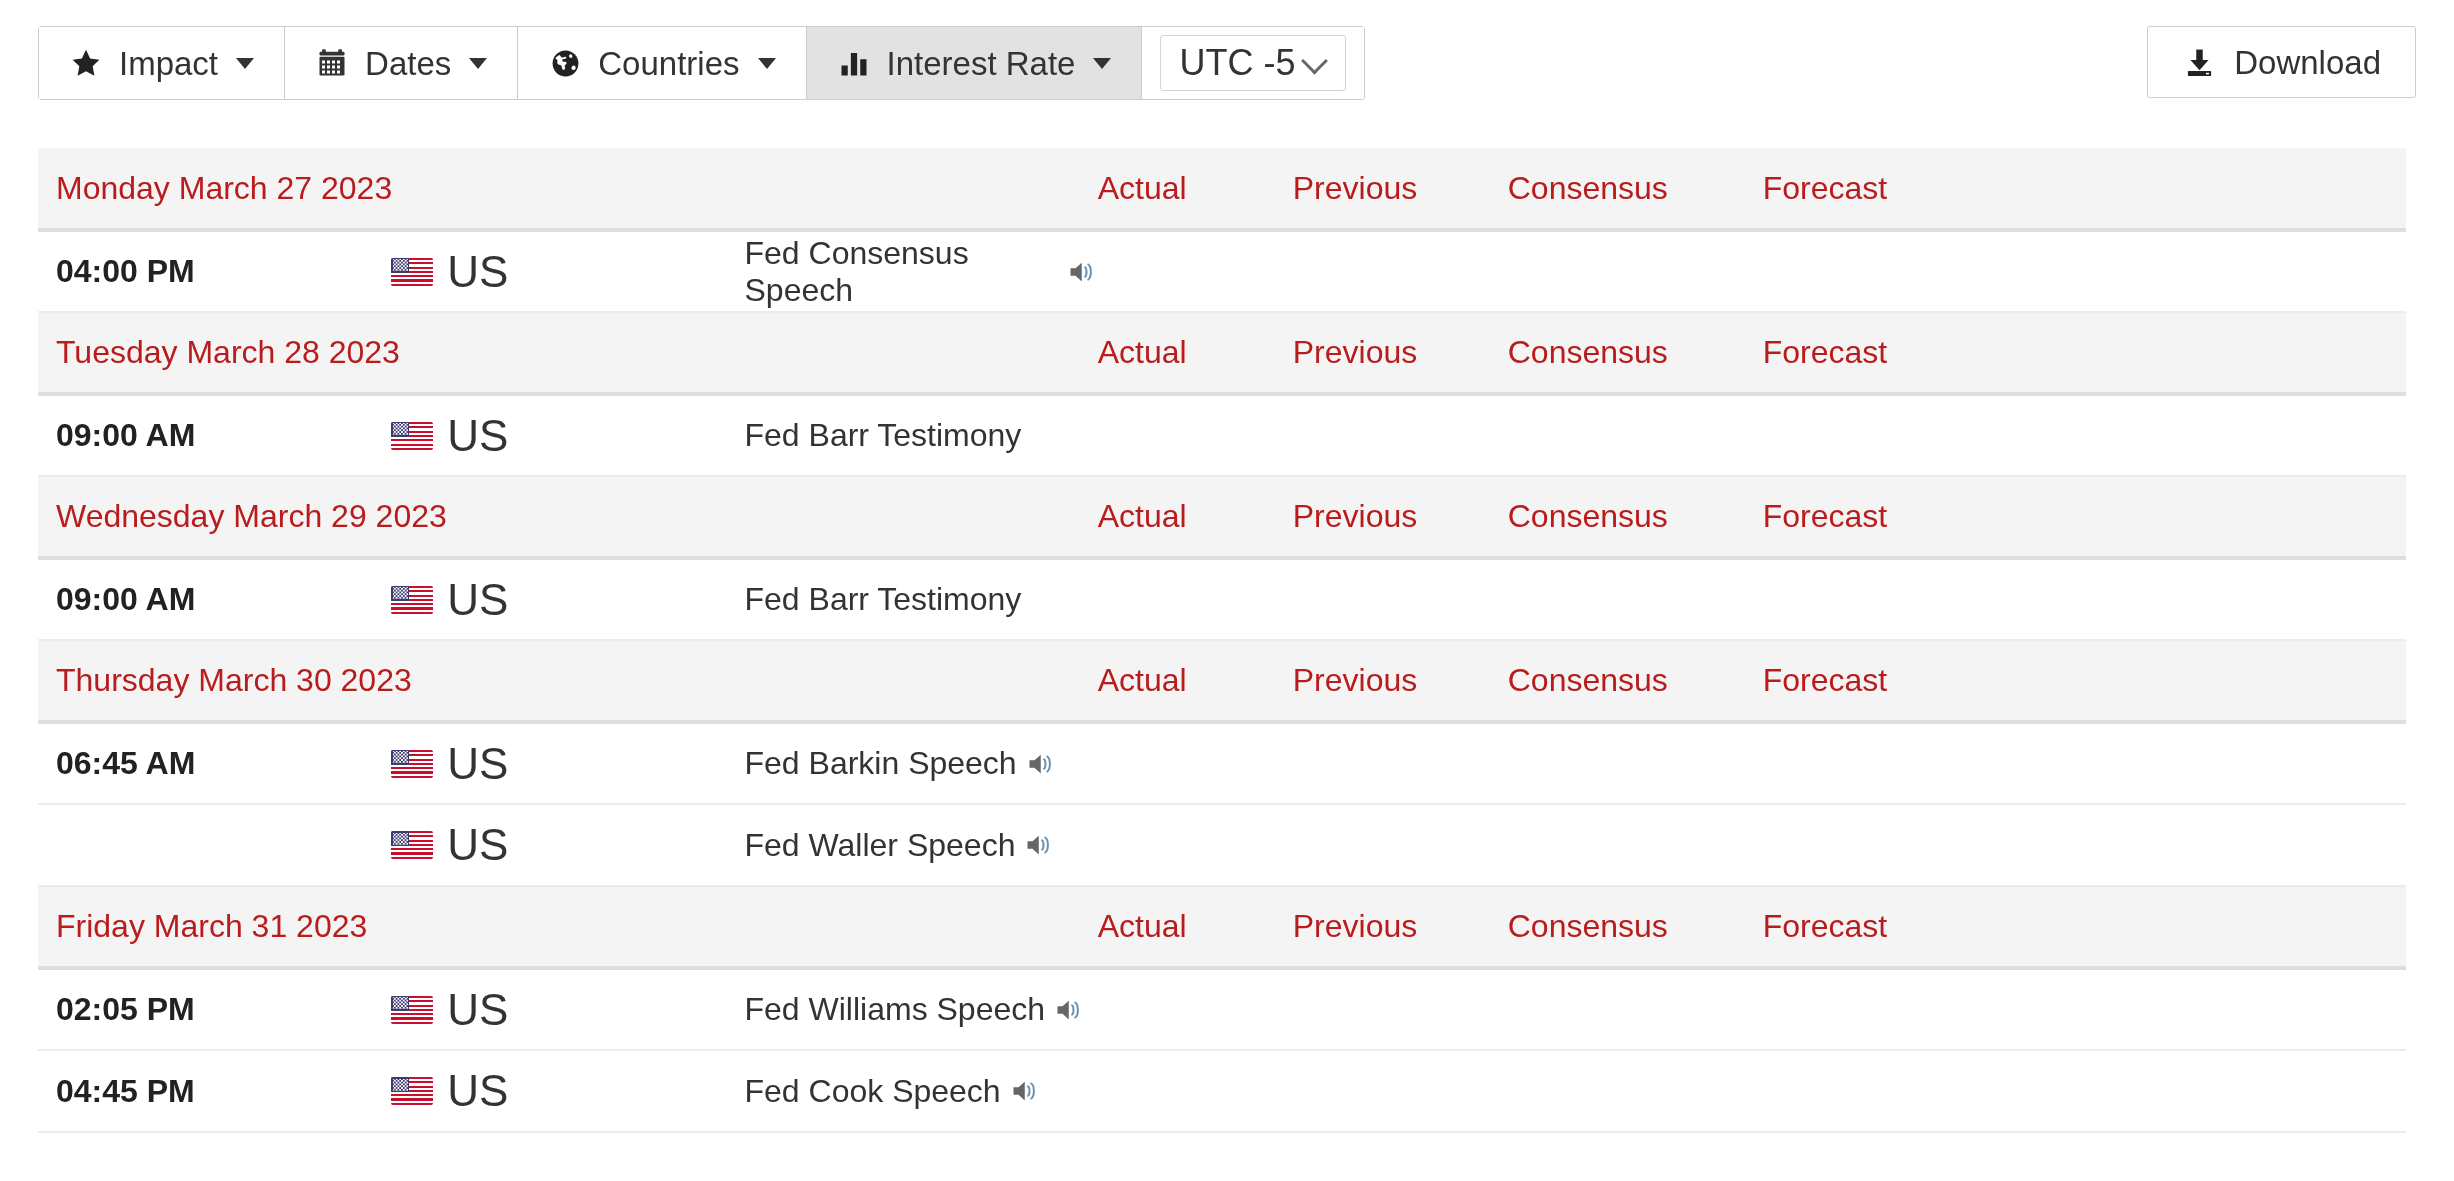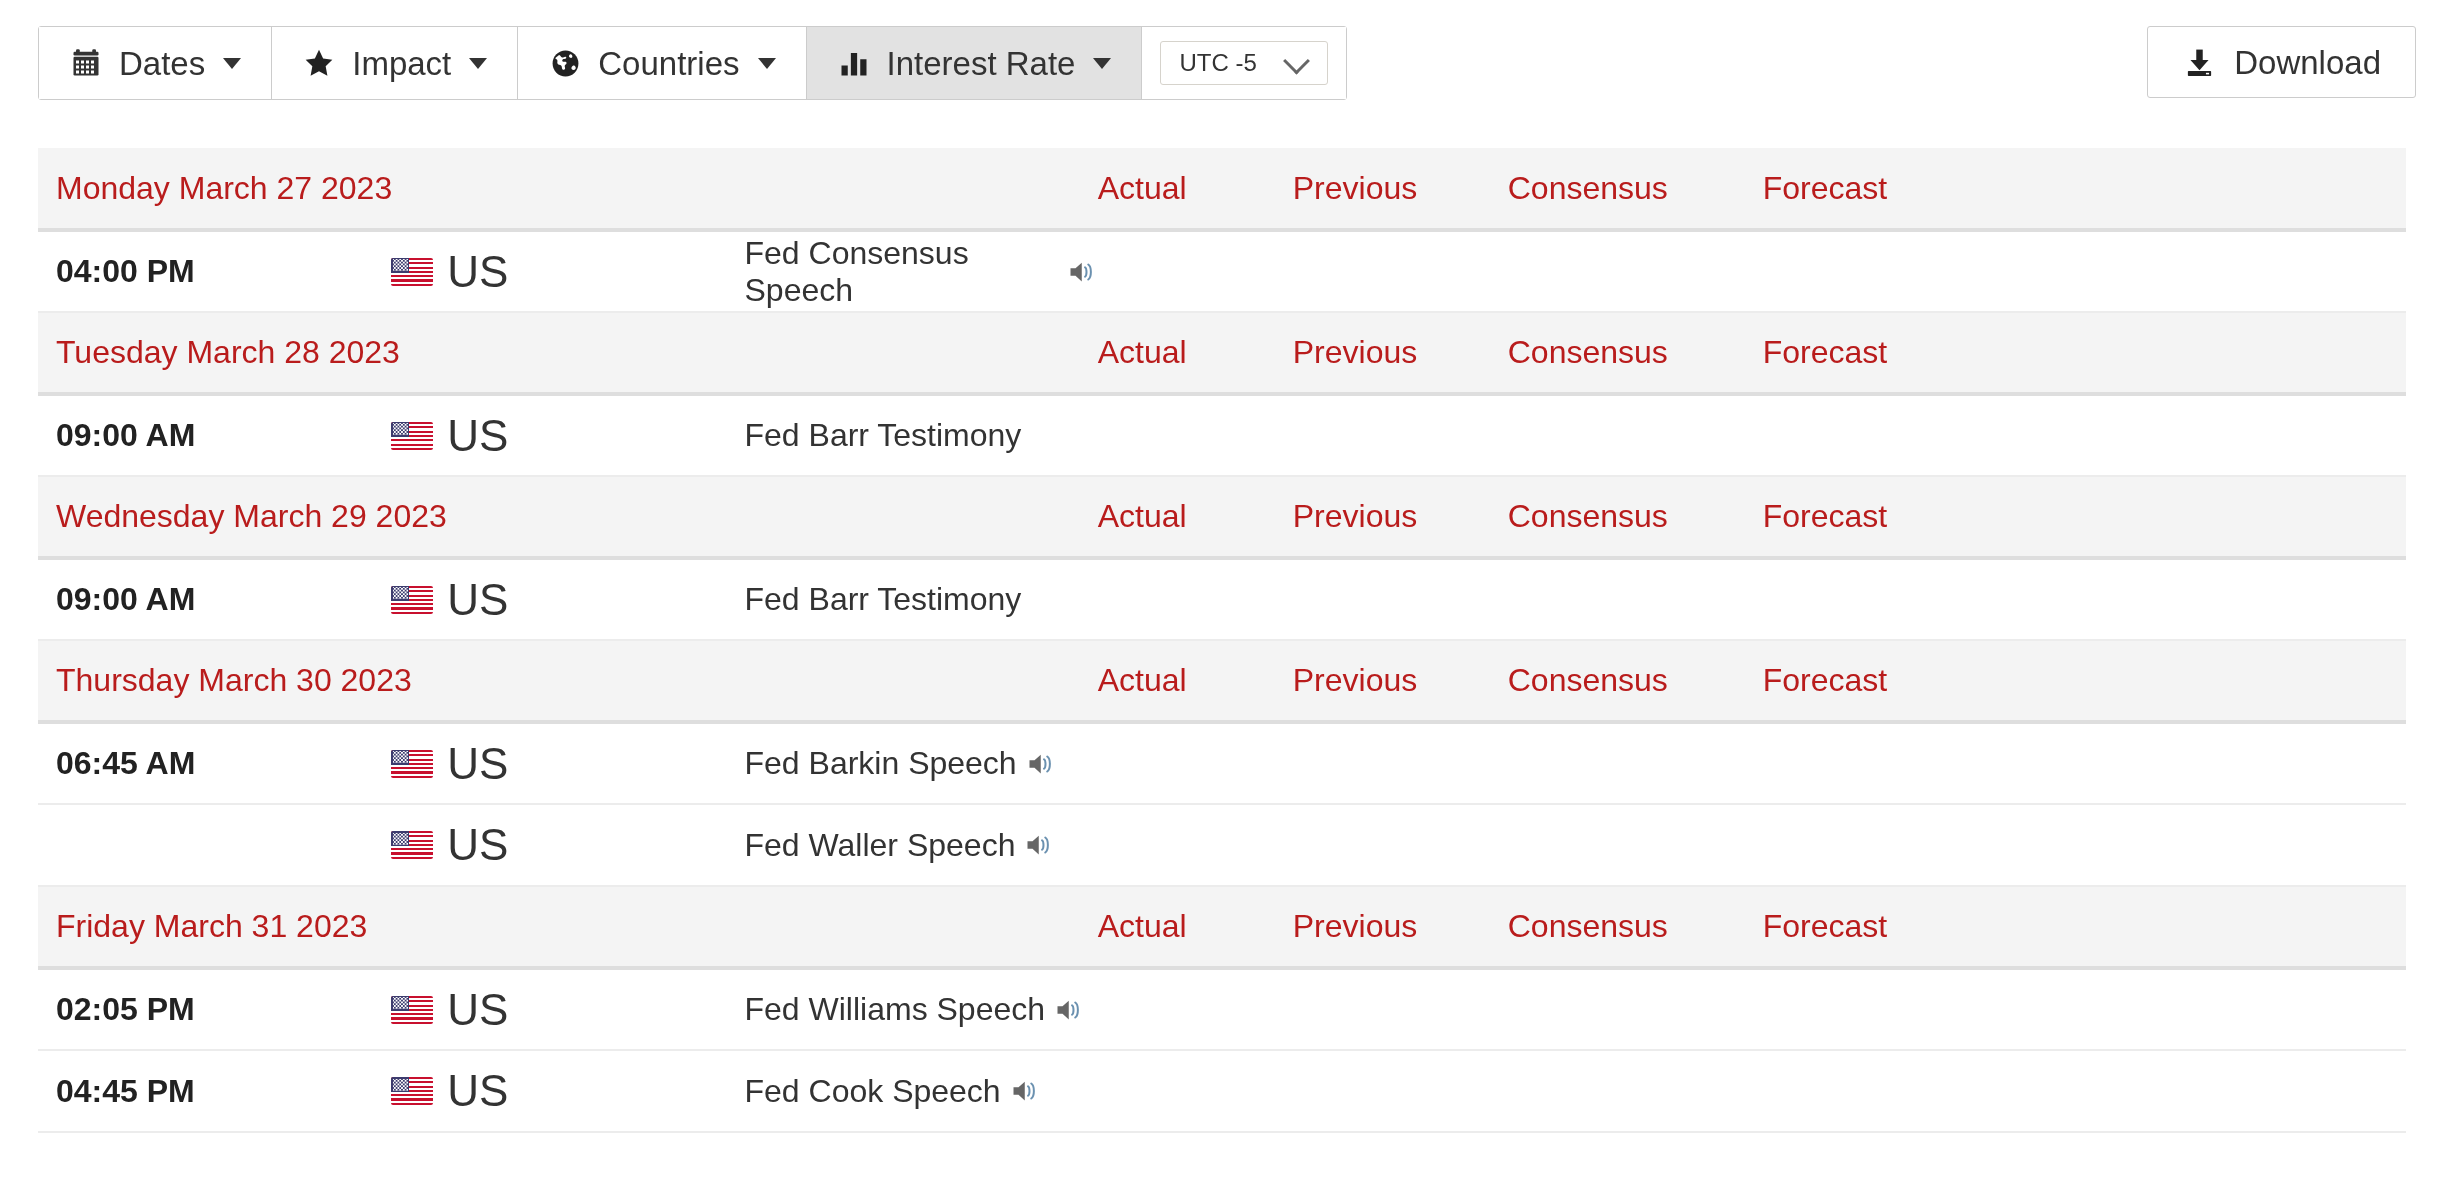--- a/index.html
+++ b/index.html
@@ -73,23 +73,23 @@
     padding: 0 18px;
     background: #ffffff;
   }
   .tz-select {
     appearance: none;
     -webkit-appearance: none;
     border: 1px solid #d6d3cc;
     border-radius: 3px;
     background: #ffffff;
     font-family: "Liberation Sans", sans-serif;
-    font-size: 24px;
+    font-size: 36px;
     color: #333333;
-    padding: 9px 70px 9px 18px;
+    padding: 9px 50px 9px 18px;
     line-height: 1;
     cursor: pointer;
   }
   .tz-box { position: relative; display: inline-block; }
   .tz-chev {
     position: absolute;
     right: 22px;
     top: 50%;
     transform: translateY(-60%) rotate(45deg);
     width: 16px; height: 16px;
@@ -192,20 +192,30 @@
 
   .event-cell { display: flex; align-items: center; gap: 10px; }
   .speaker-ico { flex: none; display: inline-flex; }
 </style>
 </head>
 <body>
 
 <div class="toolbar">
 
   <div class="btn-group">
+
+    <div class="tb-btn">
+      <span class="ico">
+        <svg width="32" height="32" viewBox="0 0 24 24" fill="#222">
+          <polygon points="12,2 15.1,8.6 22,9.5 17,14.4 18.3,21.5 12,18.1 5.7,21.5 7,14.4 2,9.5 8.9,8.6"></polygon>
+        </svg>
+      </span>
+      <span>Impact</span>
+      <span class="caret"></span>
+    </div>
 
     <div class="tb-btn">
       <span class="ico">
         <svg width="30" height="30" viewBox="0 0 24 24" fill="#333">
           <rect x="2" y="3" width="20" height="3" rx="1"></rect>
           <rect x="4" y="1" width="3" height="4" rx="1"></rect>
           <rect x="17" y="1" width="3" height="4" rx="1"></rect>
           <rect x="2" y="7" width="20" height="15" rx="1"></rect>
           <g fill="#fff">
             <rect x="4" y="10" width="2.4" height="2.4"></rect>
@@ -222,30 +232,20 @@
               <rect x="16" y="18" width="2.4" height="2.4"></rect>
           </g>
         </svg>
       </span>
       <span>Dates</span>
       <span class="caret"></span>
     </div>
 
     <div class="tb-btn">
       <span class="ico">
-        <svg width="32" height="32" viewBox="0 0 24 24" fill="#222">
-          <polygon points="12,2 15.1,8.6 22,9.5 17,14.4 18.3,21.5 12,18.1 5.7,21.5 7,14.4 2,9.5 8.9,8.6"></polygon>
-        </svg>
-      </span>
-      <span>Impact</span>
-      <span class="caret"></span>
-    </div>
-
-    <div class="tb-btn">
-      <span class="ico">
         <svg width="31" height="31" viewBox="0 0 24 24">
           <circle cx="12" cy="12" r="10" fill="#222"></circle>
           <path d="M7 5.5c1.4.4 1.2 1.8 2.4 1.9 1.1.1 1.6-.9 2.7-.6.9.2.6 1.4-.3 1.6-1 .2-2 .1-2.3 1-.3 1 .8 1.4 1.7 1.3.9-.1 1.7.2 1.6 1.1-.1 1-1.2 1.1-1.4 2-.2.9.6 1.6.2 2.5-.3.8-1.5.8-2 .1-.6-.9-.2-2.1-1-2.8-.8-.7-2.1-.5-2.7-1.4-.6-.9.2-2-.3-2.9-.4-.7-1.3-.8-1.5-1.6C4.5 7.9 5.7 6.4 7 5.5z" fill="#fff"></path>
           <path d="M16.3 4.9c.9.6 1.4 1.7.8 2.4-.6.7-1.9.3-2.3-.5-.4-.9.5-2.3 1.5-1.9z" fill="#fff"></path>
           <path d="M18.8 13.6c.9.5 1.5 1.8.9 2.7-.6.9-2.2 1-2.8.2-.7-.9-.1-2.3.8-2.8.3-.2.8-.3 1.1-.1z" fill="#fff"></path>
         </svg>
       </span>
       <span>Countries</span>
       <span class="caret"></span>
     </div>

